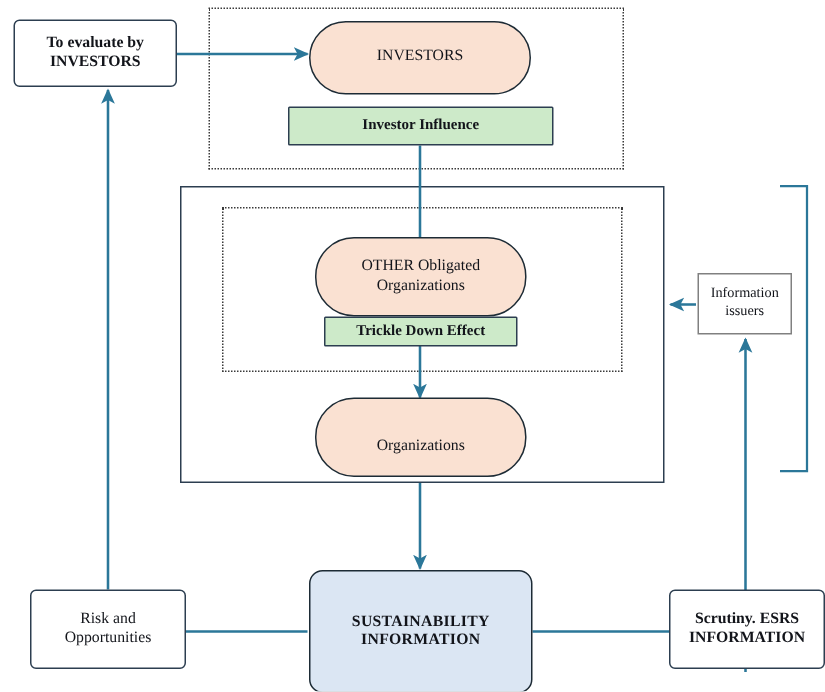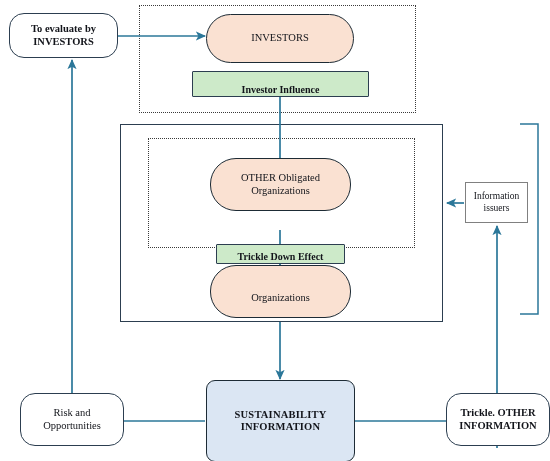--- a/index.html
+++ b/index.html
@@ -30,40 +30,39 @@
     align-items: center;
     justify-content: center;
     text-align: center;
     line-height: 1.18;
     color: #12141a;
   }
   
   .box-white {
     background: #ffffff;
     border: 1.3px solid #2c3e50;
-    border-radius: 15px;
+    border-radius: 4px;
     font-weight: bold;
     font-size: 10.5px;
   }
   
   .box-peach {
     background: #fae1d2;
     border: 1.4px solid #1d2b35;
     border-radius: 26px;
     font-size: 10.5px;
     font-weight: normal;
   }
   
   .box-green {
     background: #cdeac9;
     border: 1.3px solid #2c3e50;
     border-radius: 1px;
     font-size: 10px;
     font-weight: bold;
-    align-items: flex-end;
   }
   
   .box-blue {
     background: #dbe6f3;
     border: 1.4px solid #1d2b35;
     border-radius: 9px;
     font-size: 10.5px;
     font-weight: bold;
     letter-spacing: 0.2px;
   }
@@ -144,21 +143,21 @@
     <span>Investor Influence</span>
   </div>
 
   <div class="node box-peach" style="left:210px; top:158px; width:141px; height:53px;">
     <span>
       <span>OTHER Obligated</span><br>
       <span>Organizations</span>
     </span>
   </div>
 
-  <div class="node box-green" style="left:216px; top:211px; width:129px; height:20px;margin-top:33px;">
+  <div class="node box-green" style="left:216px; top:211px; width:129px; height:20px;">
     <span>Trickle Down Effect</span>
   </div>
 
   <div class="node box-peach" style="left:210px; top:265px; width:141px; height:53px;">
     <span>
       <br>
       <span>Organizations</span>
     </span>
   </div>
 
@@ -178,18 +177,18 @@
 
   <div class="node box-white" style="left:20px; top:393px; width:104px; height:53px; font-weight:normal;">
     <span>
       <span>Risk and</span><br>
       <span>Opportunities</span>
     </span>
   </div>
 
   <div class="node box-white" style="left:446px; top:393px; width:104px; height:53px;">
     <span>
-      <span>Trickle. OTHER</span><br>
+      <span>Scrutiny. ESRS</span><br>
       <span>INFORMATION</span>
     </span>
   </div>
 
 </div>
 
 </body></html>

